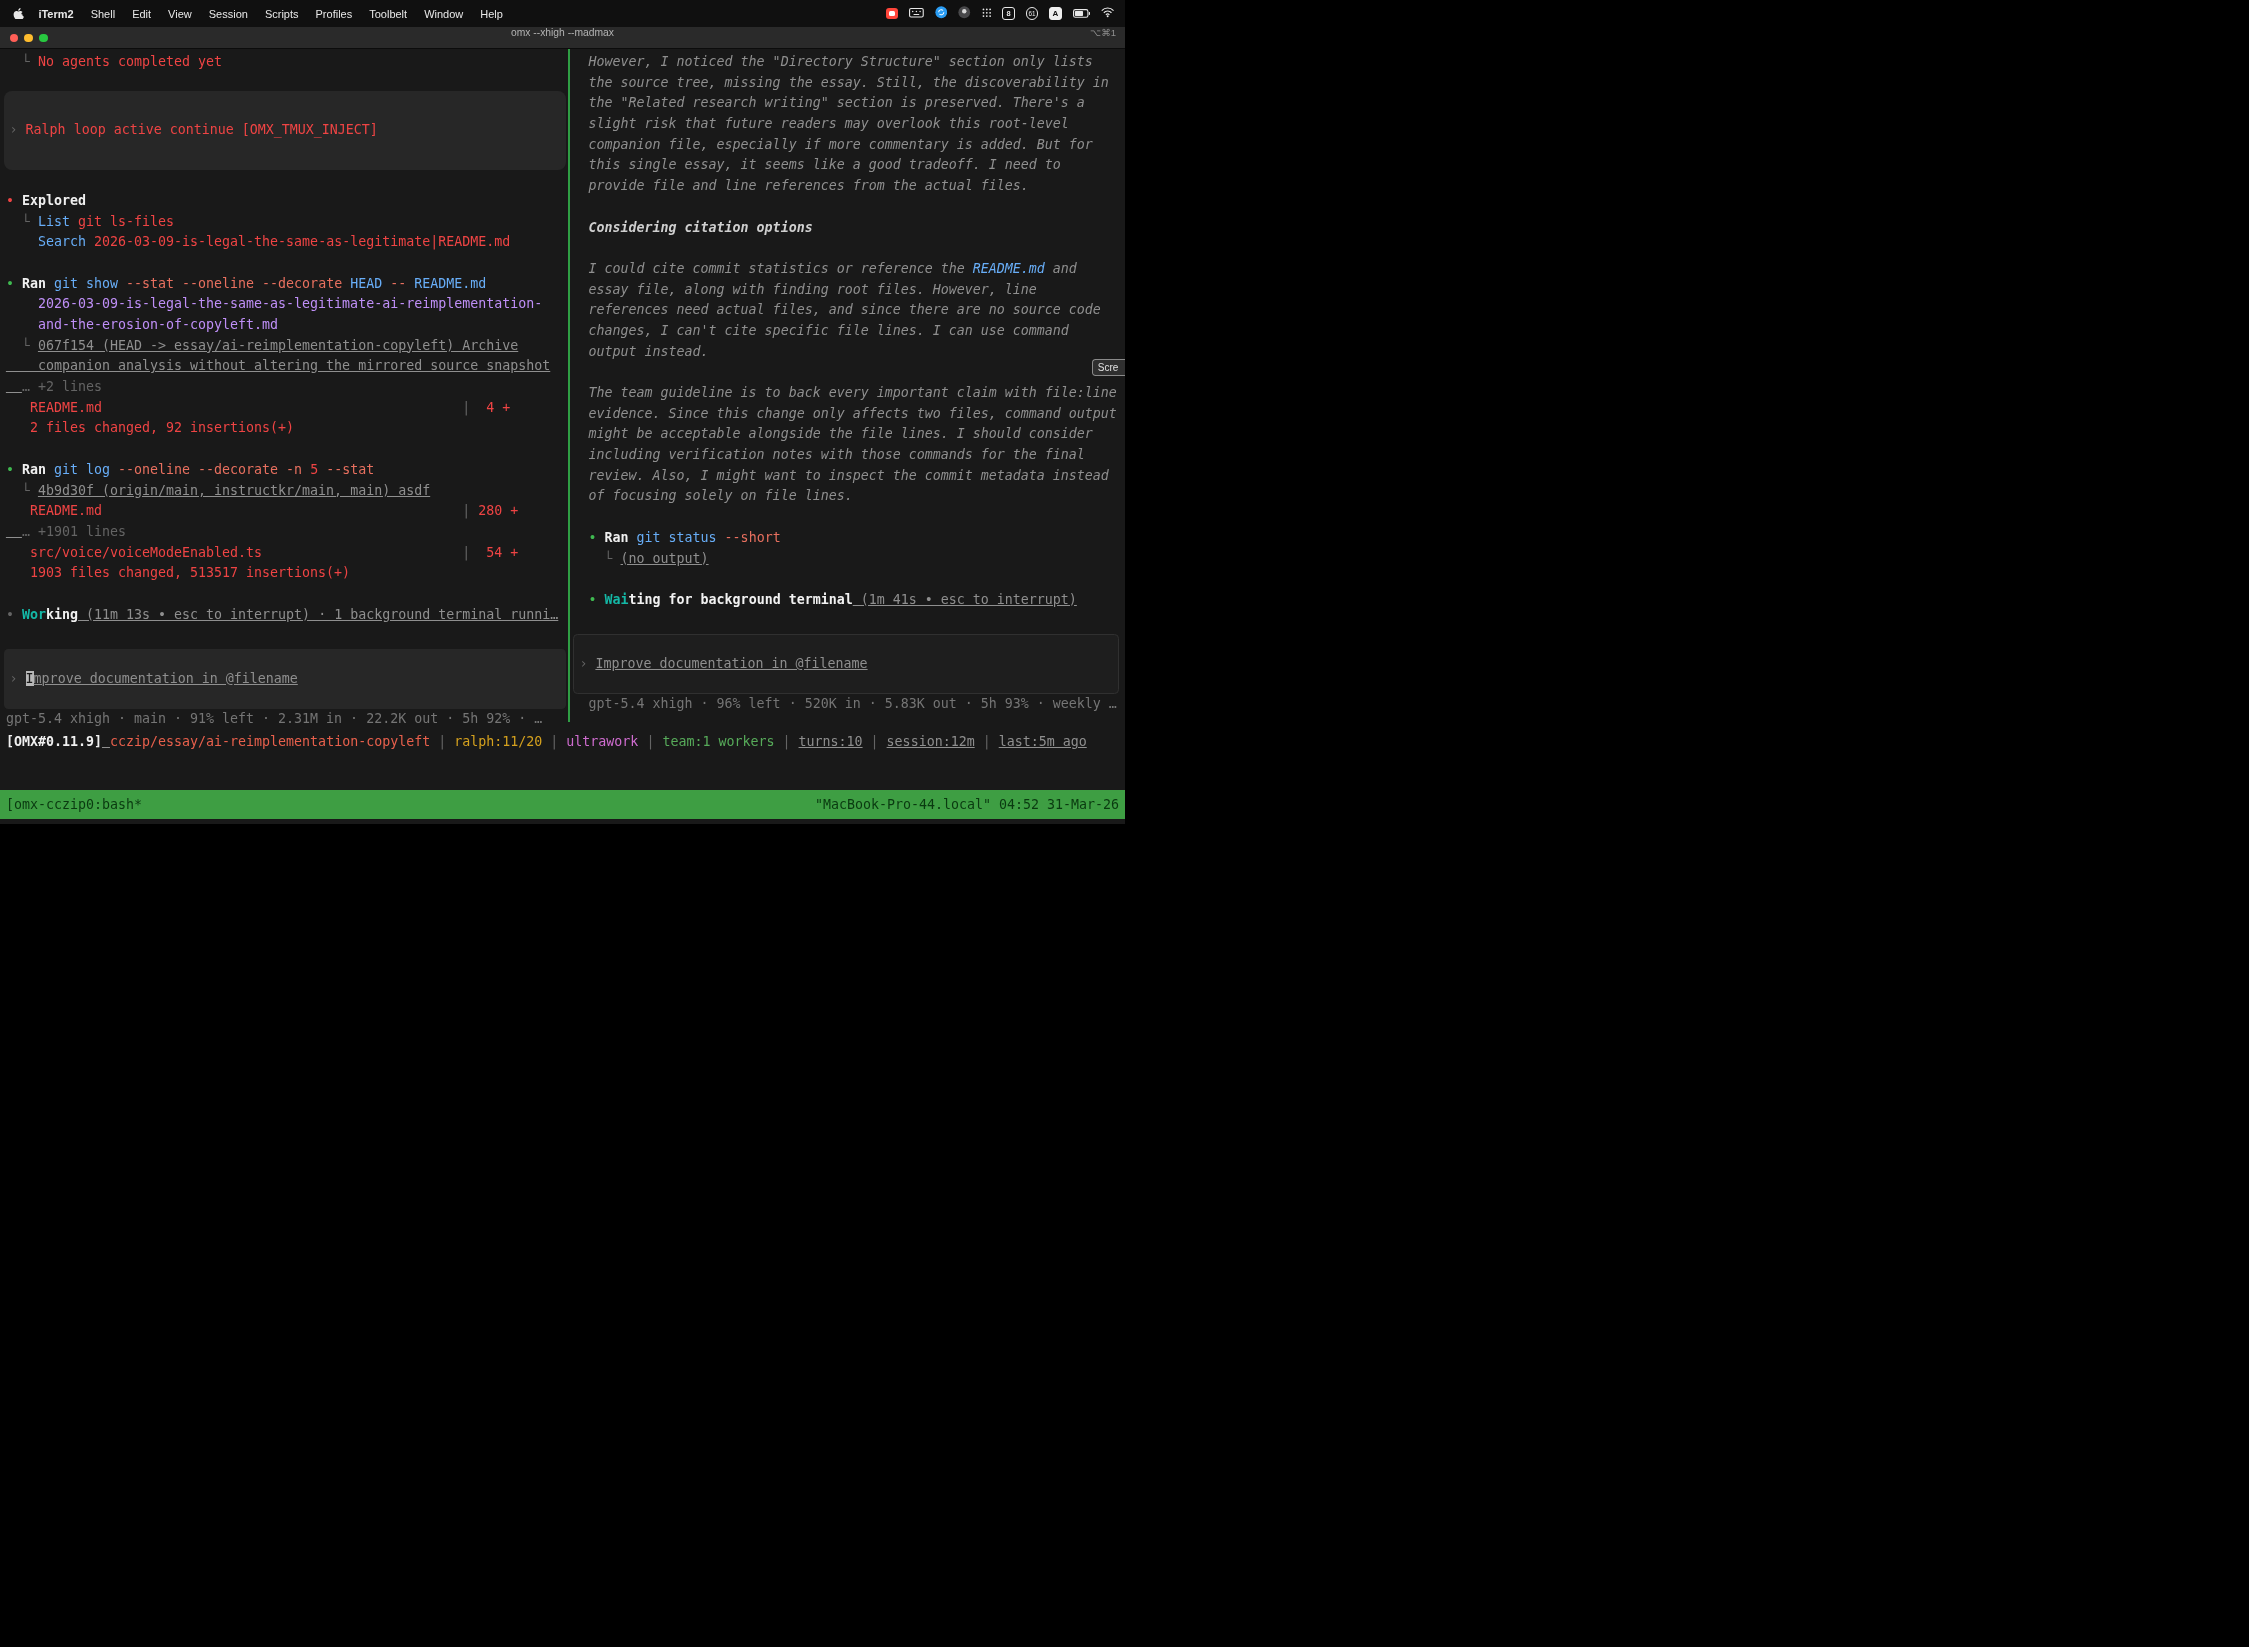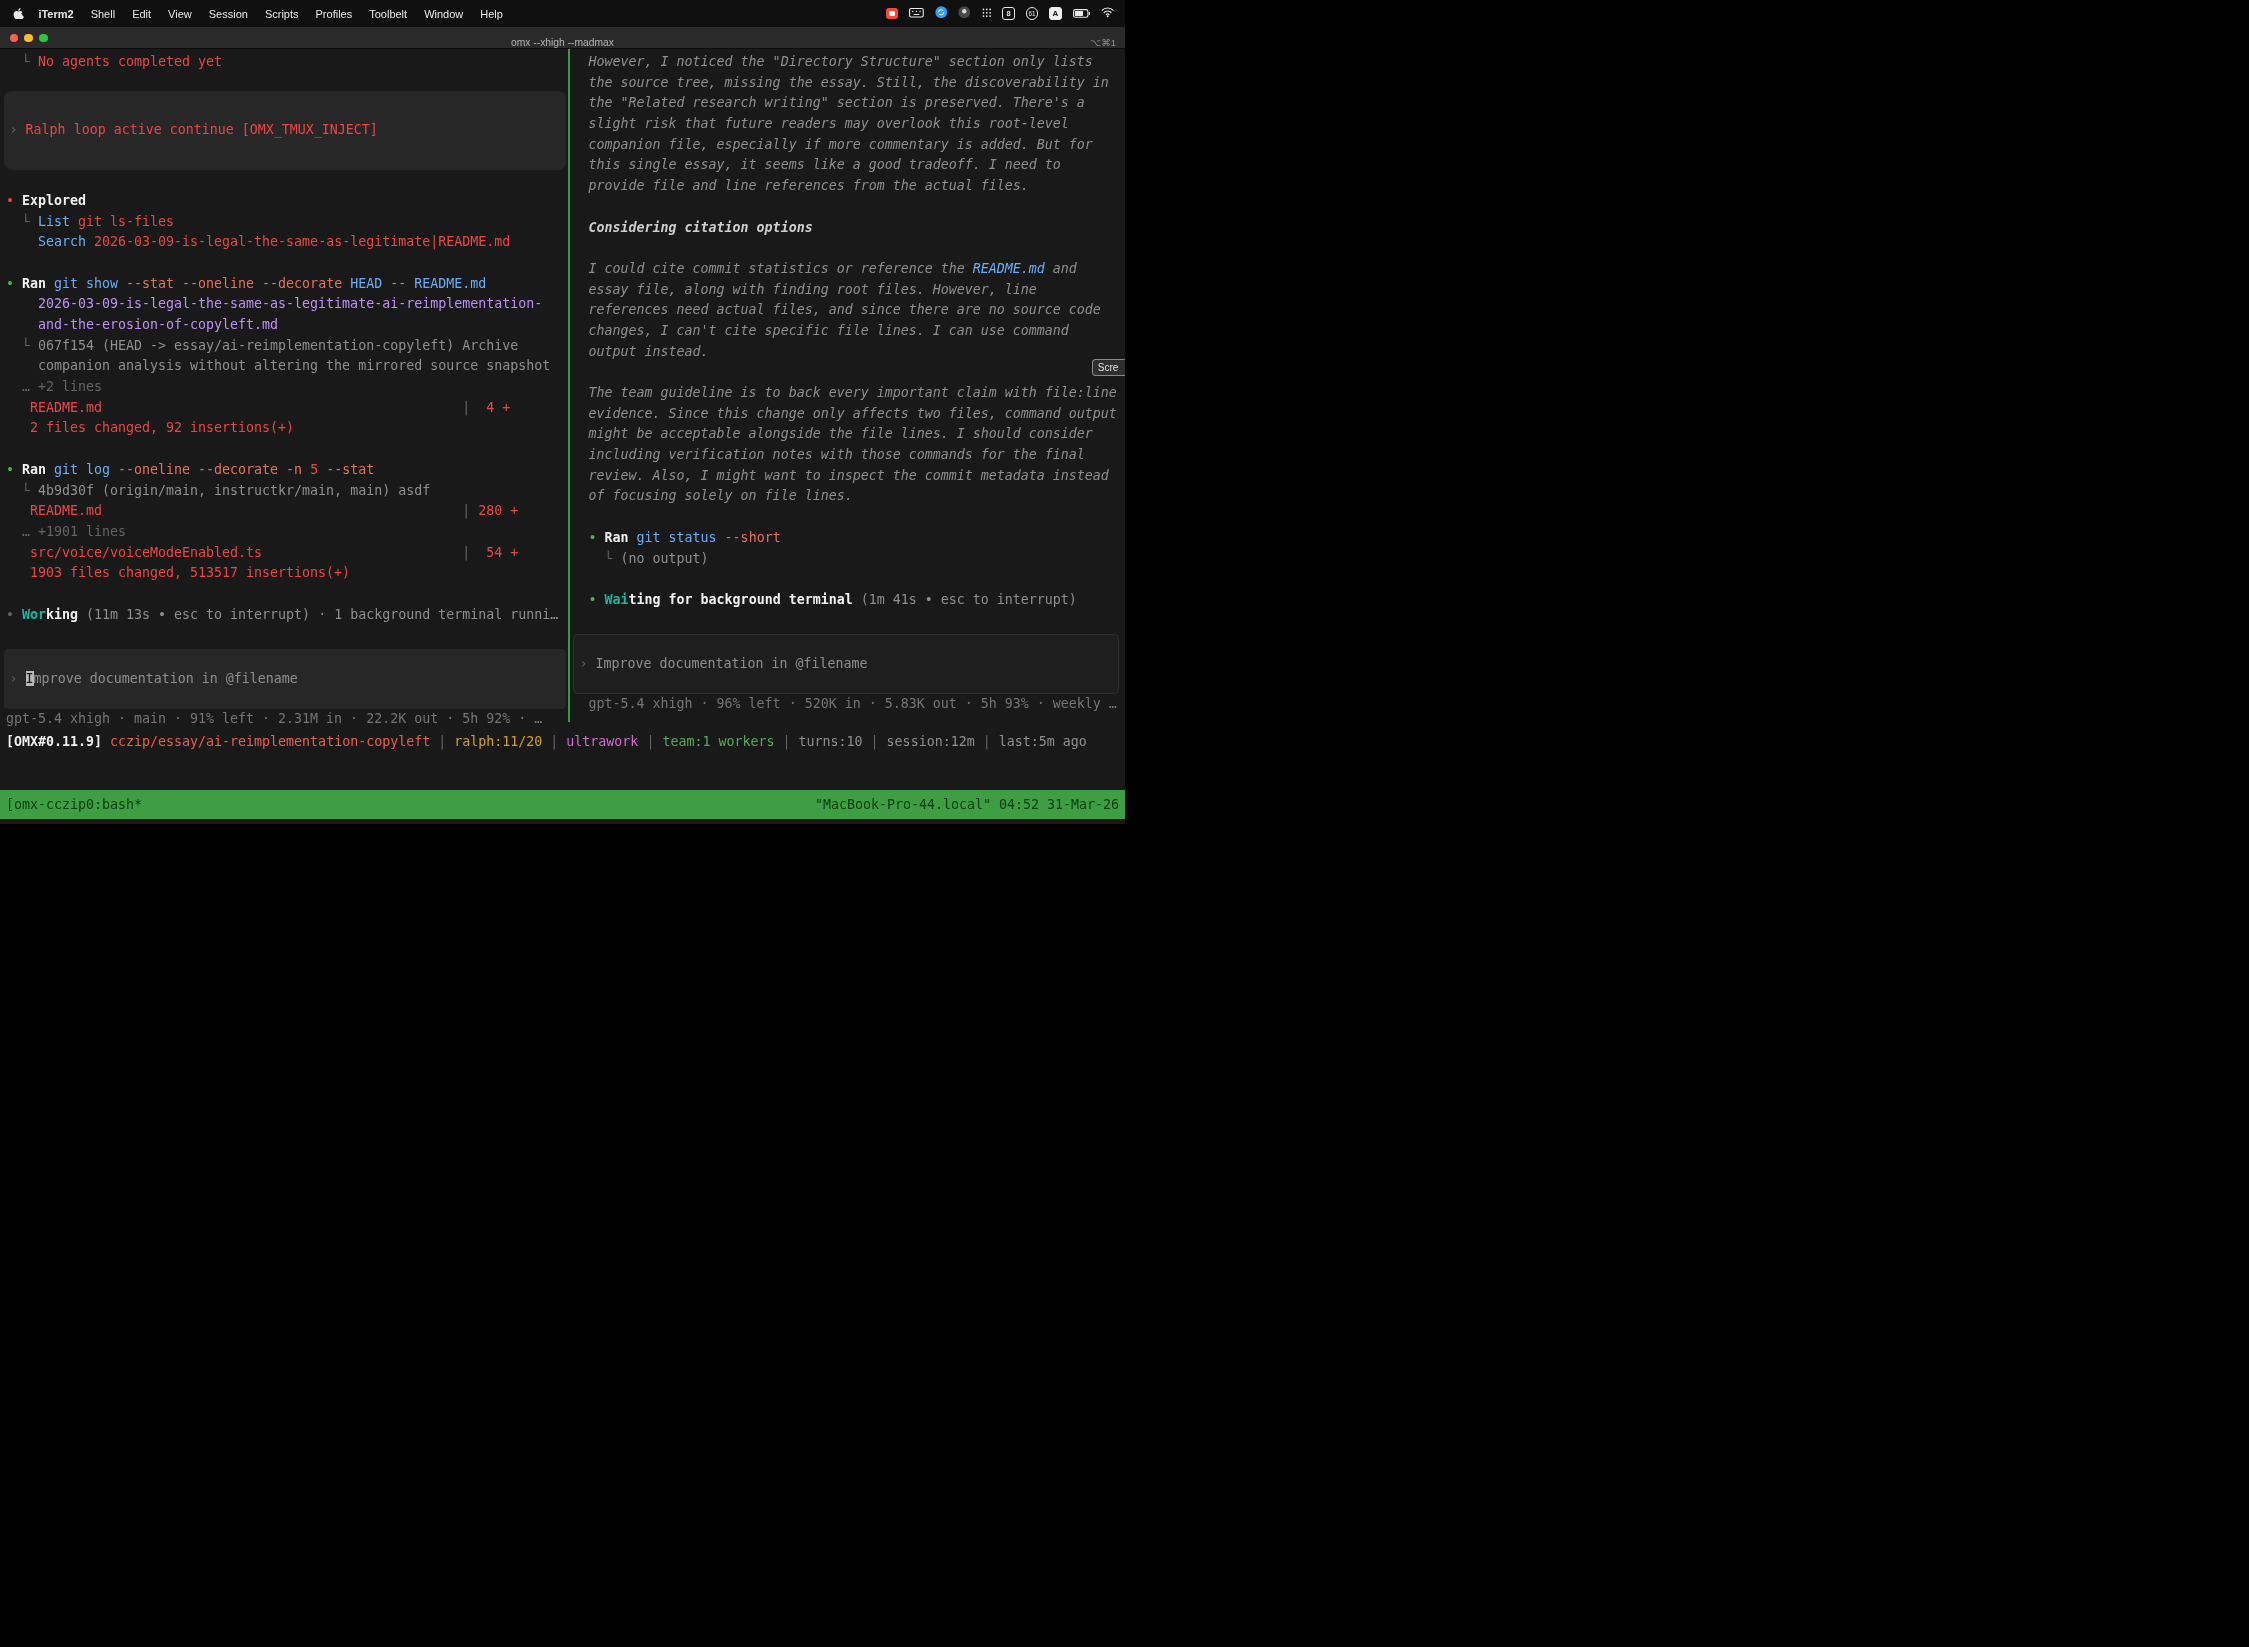--- a/index.html
+++ b/index.html
@@ -18,21 +18,21 @@
               display:inline-flex; align-items:center; justify-content:center;
               font-size:7.4px; font-weight:bold; color:#e8e8e8; }
   .mb-badge.circle { border-radius:50%; font-size:6.3px; font-weight:normal; }
   .mb-badge.solid { background:#ededed; color:#111; border-color:#ededed; font-size:8px; }
   .icon-record { width:11.8px; height:11.8px; border-radius:3px; background:#ff453a;
                  display:inline-flex; align-items:center; justify-content:center; }
   .icon-record i { display:block; width:5.2px; height:5.2px; border-radius:1.5px; background:#fff; }
 
   
   .titlebar { height:22px; background:#2a2a2a; border-bottom:0.7px solid #0c0c0c; position:relative;
-              display:flex; align-items:flex-end; justify-content:center;
+              display:flex; align-items:flex-start; justify-content:center;
               font-family:"Liberation Sans", sans-serif; }
   .lights { position:absolute; left:9.6px; top:6.6px; display:flex; gap:5.9px; }
   .light { width:8.9px; height:8.9px; border-radius:50%; }
   .light.r { background:#ff5f57; } .light.y { background:#febc2e; } .light.g { background:#28c840; }
   .wtitle { color:#b3b3b3; font-size:10.3px; }
   .wshort { position:absolute; right:8.9px; color:#8e8e8e; font-size:9.6px; }
 
   
   .terminal { position:relative; height:774px; background:#191919; font-size:13.3px; }
   .panes { display:flex; height:673px; }
@@ -65,21 +65,21 @@
              font-family:"Liberation Sans", sans-serif; }
 
   .tmux { position:absolute; left:0; right:0; bottom:4px; height:29px; background:#3e9e43;
           color:#0a3a10; display:flex; align-items:center; justify-content:space-between;
           padding:0 5.9px; white-space:pre; font-size:13.3px; }
 
   
   .seg { white-space:pre; }
   .w   { color:#ef4444; }
   .b   { color:#f0f0f0; font-weight:bold; }
-  .g   { color:#8f8f8f; }
+  .g   { color:#8f8f8f;text-decoration:underline; }
   .gi  { color:#8f8f8f; font-style:italic; }
   .bi  { color:#cfcfcf; font-weight:bold; font-style:italic; }
   .d   { color:#646464; }
   .grn { color:#3fb950; }
   .grn2{ color:#57ab5a; }
   .blu { color:#68aef8; }
   .blui{ color:#68aef8; font-style:italic; }
   .red { color:#e8705f; }
   .pur { color:#bf8ff7; }
   .sh1 { color:#14b8a6; font-weight:bold; }

